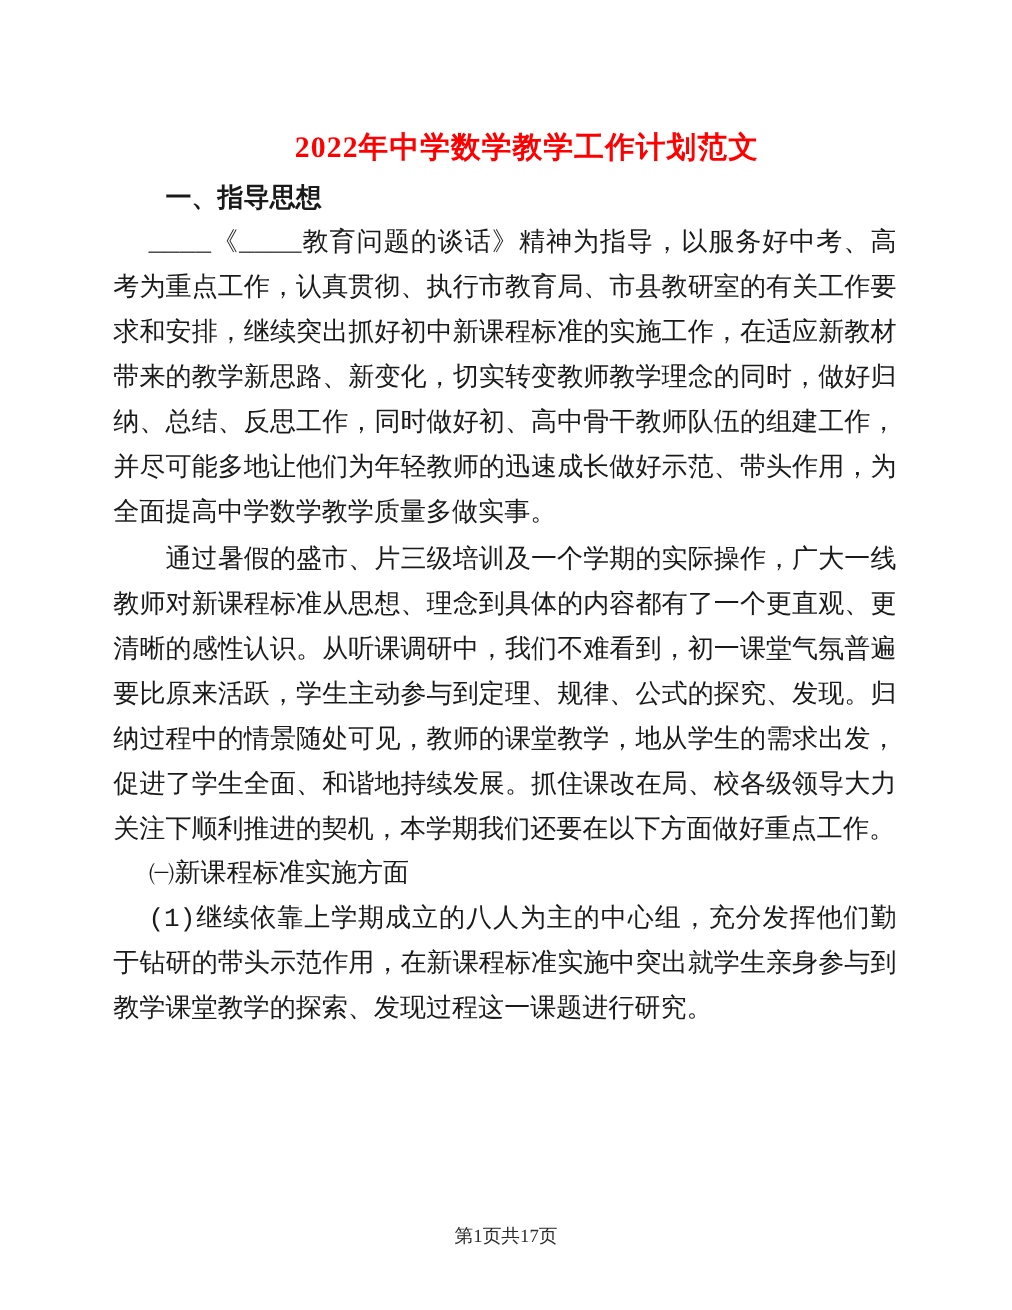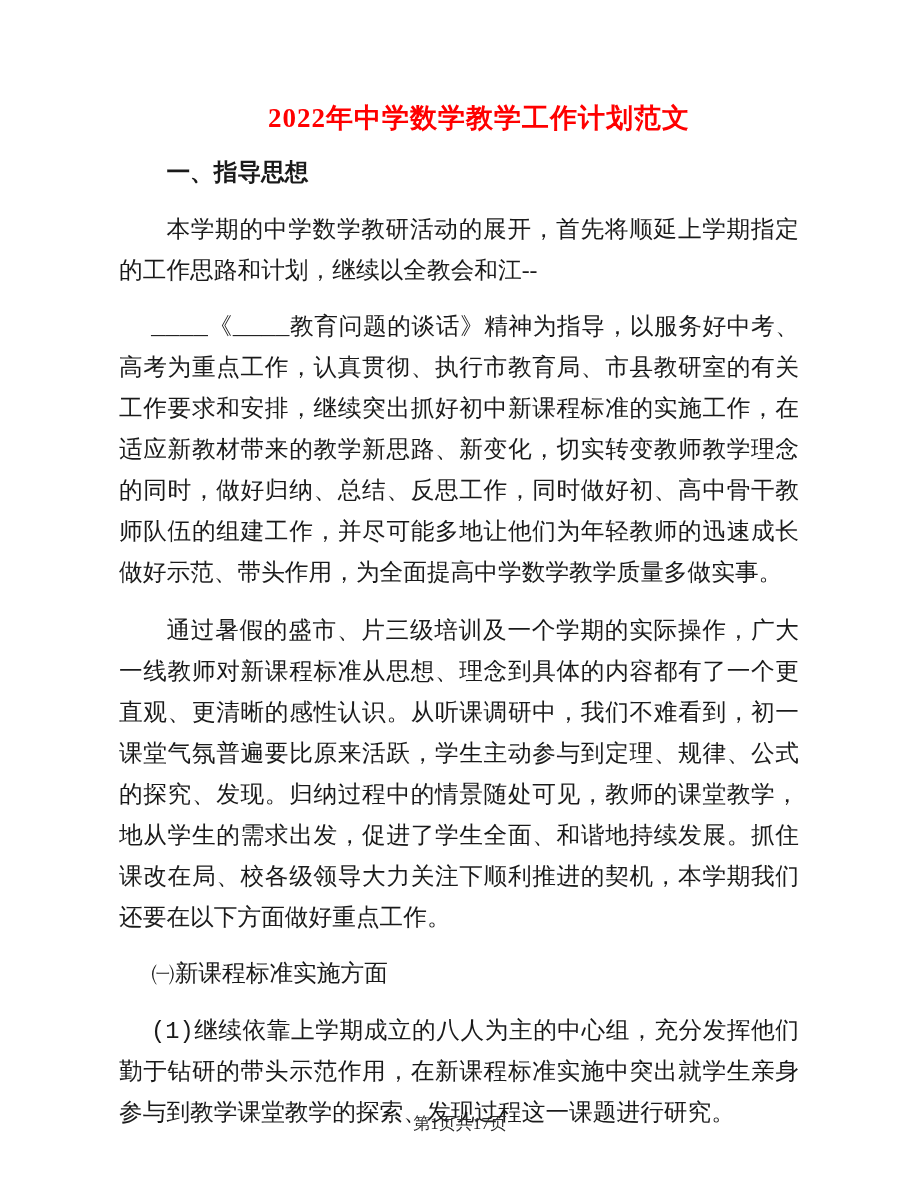--- a/index.html
+++ b/index.html
@@ -12,31 +12,31 @@
     font-family: "Liberation Serif", "DejaVu Serif", serif;
     color: #1a1a1a;
   }
   .page-body {
     position: absolute;
     left: 103px;
     top: 100px;
     width: 712px;
   }
   .doc-title {
-    margin: 0 0 8px 0;
+    margin: 16px 0 8px 0;
     padding-left: 40px;
     font-size: 27px;
     line-height: 36px;
     font-weight: bold;
     letter-spacing: 1px;
     text-align: center;
     color: #ff0000;
   }
   .para {
-    margin: 16px;
+    margin: 0;
     font-size: 23.7px;
     line-height: 41px;
     text-align: justify;
     text-indent: 2em;
   }
   .heading { font-weight: bold; }
   .indent-sm { text-indent: 1.35em; font-family: Liberation Mono, monospace; }
   .page-footer {
     position: absolute;
     left: 0;
@@ -49,21 +49,20 @@
   }
 </style>
 </head>
 <body>
 
 <div class="page-body">
   <h1 class="doc-title">2022年中学数学教学工作计划范文</h1>
 
   <p class="para heading">一、指导思想</p>
 
-  <p class="para">本学期的中学数学教研活动的展开，首先将顺延上学期指定的工作思路和计划，继续以全教会和江--</p>
 
   <p class="para indent-sm">____《____教育问题的谈话》精神为指导，以服务好中考、高考为重点工作，认真贯彻、执行市教育局、市县教研室的有关工作要求和安排，继续突出抓好初中新课程标准的实施工作，在适应新教材带来的教学新思路、新变化，切实转变教师教学理念的同时，做好归纳、总结、反思工作，同时做好初、高中骨干教师队伍的组建工作，并尽可能多地让他们为年轻教师的迅速成长做好示范、带头作用，为全面提高中学数学教学质量多做实事。</p>
 
 
   <p class="para">通过暑假的盛市、片三级培训及一个学期的实际操作，广大一线教师对新课程标准从思想、理念到具体的内容都有了一个更直观、更清晰的感性认识。从听课调研中，我们不难看到，初一课堂气氛普遍要比原来活跃，学生主动参与到定理、规律、公式的探究、发现。归纳过程中的情景随处可见，教师的课堂教学，地从学生的需求出发，促进了学生全面、和谐地持续发展。抓住课改在局、校各级领导大力关注下顺利推进的契机，本学期我们还要在以下方面做好重点工作。</p>
 
   <p class="para indent-sm">㈠新课程标准实施方面</p>
 
   <p class="para indent-sm">(1)继续依靠上学期成立的八人为主的中心组，充分发挥他们勤于钻研的带头示范作用，在新课程标准实施中突出就学生亲身参与到教学课堂教学的探索、发现过程这一课题进行研究。</p>
 </div>

